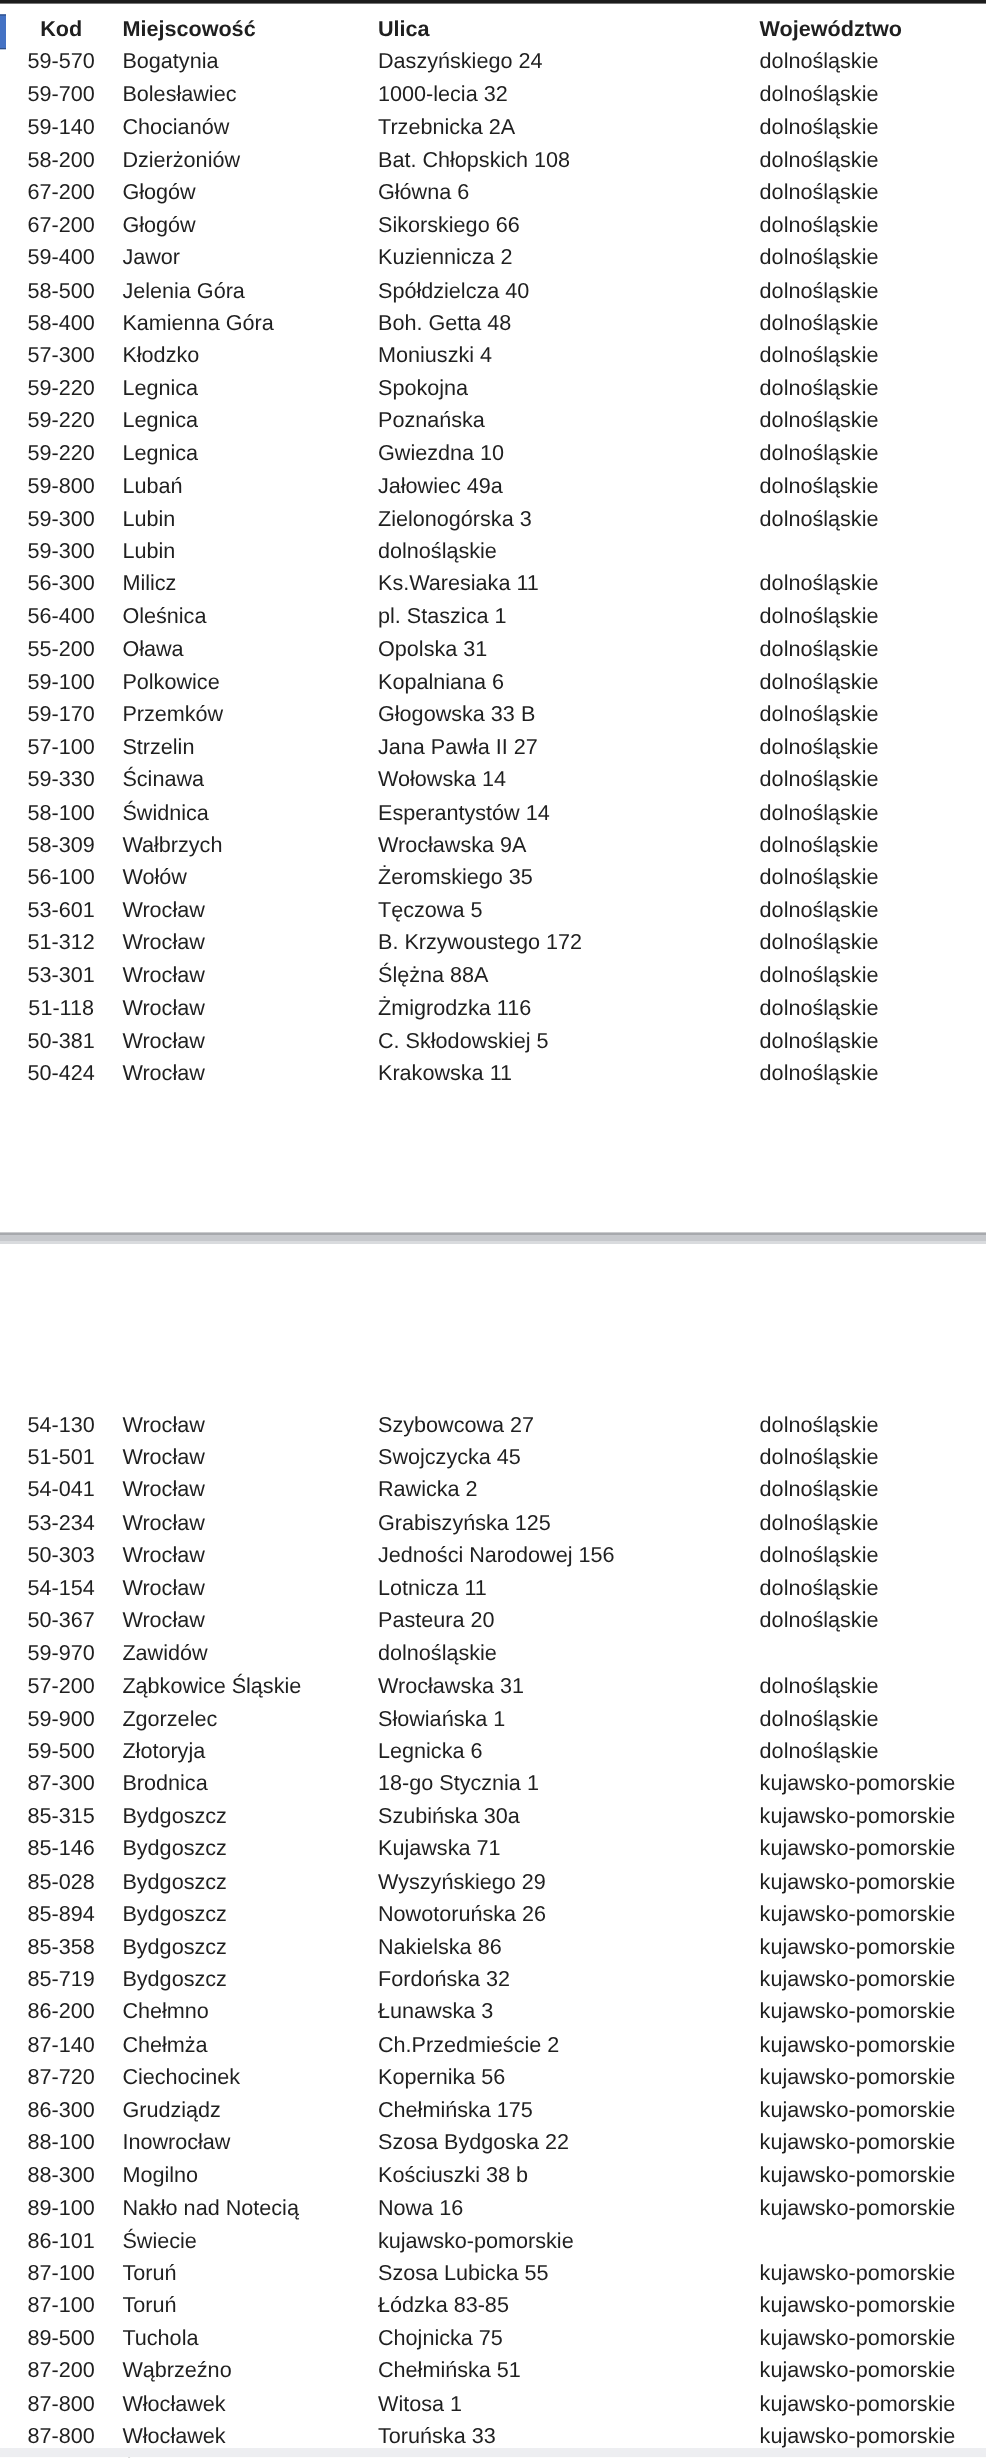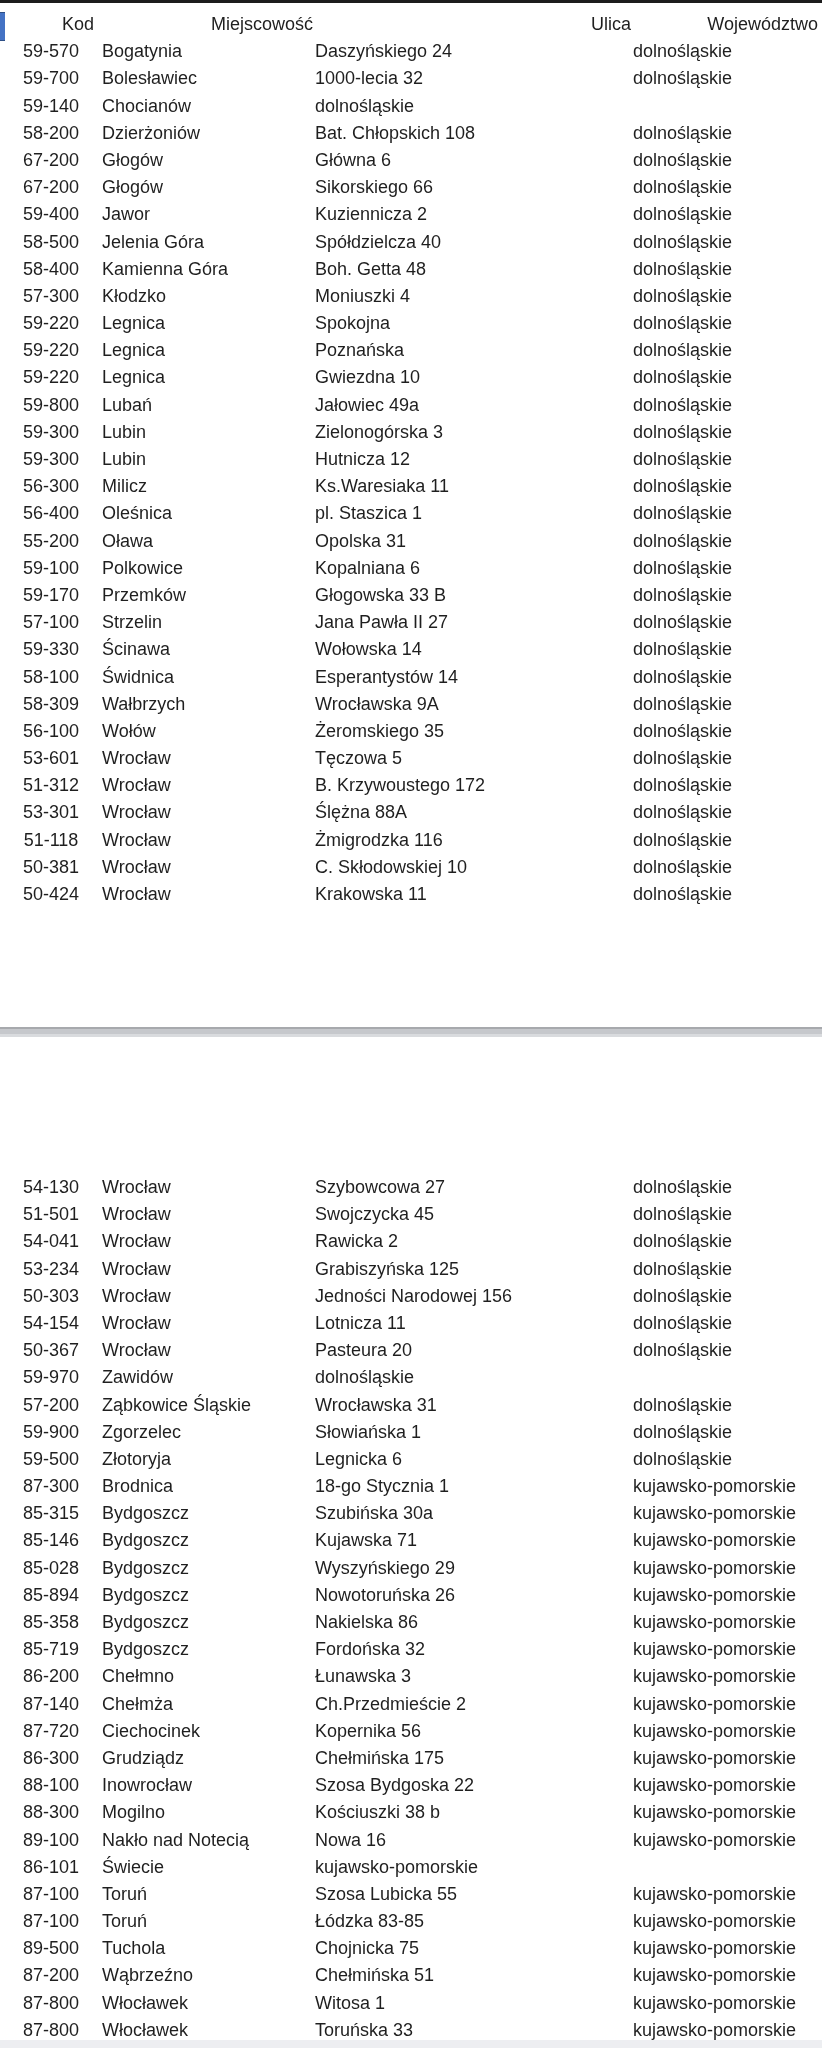--- a/index.html
+++ b/index.html
@@ -31,21 +31,21 @@
     display: flex;
     align-items: center;
     height: 27.2px;
     white-space: nowrap;
   }
   .cell { font-size: 18px; line-height: 27.2px; overflow: visible; }
   .c-kod    { width: 86px;  margin-left: 8px; text-align: center; }
   .c-city   { width: 211px; margin-left: 8px; text-align: left; }
   .c-street { width: 316px; margin-left: 2px; text-align: left; }
   .c-prov   { width: 185px; margin-left: 2px; text-align: left; }
-  .header-row .cell { font-weight: 400; text-align: right; }
+  .header-row .cell { font-weight: 700; }
   .band {
     position: absolute; top: 1027px; left: 0;
     width: 822px; height: 12px;
     background: linear-gradient(to bottom,
       #a7a9ad 0px, #a7a9ad 2px,
       #c6c8cc 2px, #c6c8cc 7px,
       #d9dbde 7px, #d9dbde 10px,
       #ffffff 10px);
   }
   .bottomstrip {
@@ -79,20 +79,21 @@
       </div>
         <div class="row">
         <div class="cell c-kod">59-700</div>
         <div class="cell c-city">Bolesławiec</div>
         <div class="cell c-street">1000-lecia 32</div>
         <div class="cell c-prov">dolnośląskie</div>
       </div>
         <div class="row">
         <div class="cell c-kod">59-140</div>
         <div class="cell c-city">Chocianów</div>
+        <div class="cell c-street">Trzebnicka 2A</div>
         <div class="cell c-prov">dolnośląskie</div>
       </div>
         <div class="row">
         <div class="cell c-kod">58-200</div>
         <div class="cell c-city">Dzierżoniów</div>
         <div class="cell c-street">Bat. Chłopskich 108</div>
         <div class="cell c-prov">dolnośląskie</div>
       </div>
         <div class="row">
         <div class="cell c-kod">67-200</div>
@@ -156,21 +157,20 @@
       </div>
         <div class="row">
         <div class="cell c-kod">59-300</div>
         <div class="cell c-city">Lubin</div>
         <div class="cell c-street">Zielonogórska 3</div>
         <div class="cell c-prov">dolnośląskie</div>
       </div>
         <div class="row">
         <div class="cell c-kod">59-300</div>
         <div class="cell c-city">Lubin</div>
-        <div class="cell c-street">Hutnicza 12</div>
         <div class="cell c-prov">dolnośląskie</div>
       </div>
         <div class="row">
         <div class="cell c-kod">56-300</div>
         <div class="cell c-city">Milicz</div>
         <div class="cell c-street">Ks.Waresiaka 11</div>
         <div class="cell c-prov">dolnośląskie</div>
       </div>
         <div class="row">
         <div class="cell c-kod">56-400</div>
@@ -246,21 +246,21 @@
       </div>
         <div class="row">
         <div class="cell c-kod">51-118</div>
         <div class="cell c-city">Wrocław</div>
         <div class="cell c-street">Żmigrodzka 116</div>
         <div class="cell c-prov">dolnośląskie</div>
       </div>
         <div class="row">
         <div class="cell c-kod">50-381</div>
         <div class="cell c-city">Wrocław</div>
-        <div class="cell c-street">C. Skłodowskiej 10</div>
+        <div class="cell c-street">C. Skłodowskiej 5</div>
         <div class="cell c-prov">dolnośląskie</div>
       </div>
         <div class="row">
         <div class="cell c-kod">50-424</div>
         <div class="cell c-city">Wrocław</div>
         <div class="cell c-street">Krakowska 11</div>
         <div class="cell c-prov">dolnośląskie</div>
       </div>
       </div>
   </div>

